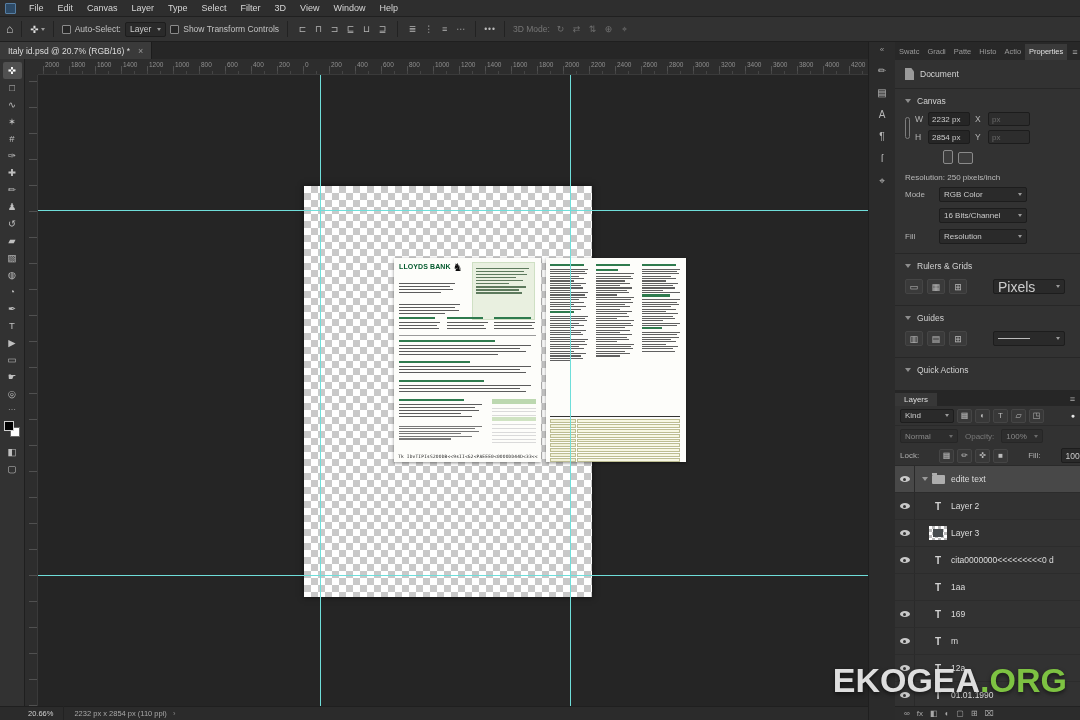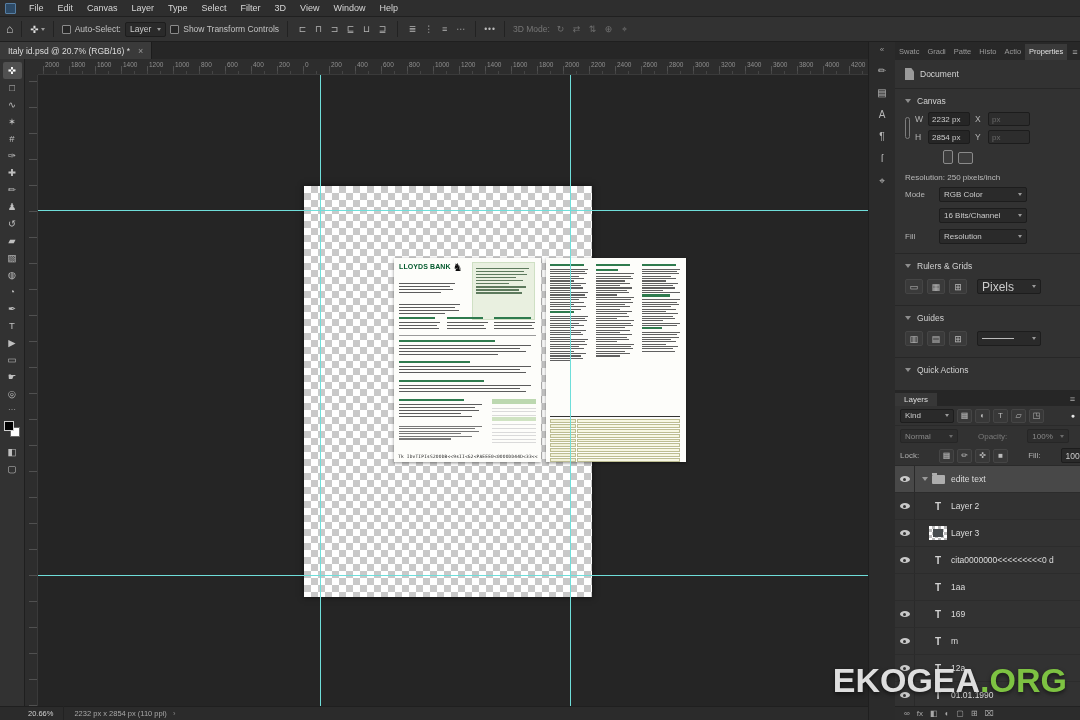--- a/index.html
+++ b/index.html
@@ -119,33 +119,33 @@
   .ob{width:15px;height:12px;border:1px solid #8a8a8a;border-radius:2px;background:#3c3c3c;}
   .ob.portrait{width:10px;height:14px;}
   .resline{padding:7px 10px 2px;color:#b9b9b9;font-size:8px;}
   .selrow{display:flex;align-items:center;padding:3px 10px;gap:6px;}
   .selrow label{width:28px;color:#b5b5b5;font-size:8px;}
   .selrow .dd{width:88px;justify-content:space-between;font-size:8px;}
   .sectdiv{height:1px;background:#272727;margin-top:6px;}
   .iconrow{display:flex;align-items:center;padding:5px 10px;}
   .ibtn{width:18px;height:15px;border:1px solid #454545;background:#3a3a3a;border-radius:2px;color:#bdbdbd;font-size:9px;display:inline-flex;align-items:center;justify-content:center;}
   .iconrow .igroup{gap:4px;}
-  .iconrow .dd{margin-left:10px;width:64px;justify-content:space-between;font-size:12px;}
+  .iconrow .dd{margin-left:26px;width:72px;justify-content:space-between;font-size:14px;}
   .lineval{width:32px;height:1px;background:#bbb;display:inline-block;}
 
   
   .lpanel{position:absolute;left:0;top:348px;width:100%;bottom:0;background:#323232;}
   .ltabrow{height:16px;background:#262626;display:flex;align-items:flex-end;}
   .ltab{background:#373737;color:#ddd;padding:2px 9px;font-size:8px;}
   .lmenu{margin-left:auto;color:#aaa;padding:0 5px 2px;font-size:9px;}
   .lfilter{display:flex;align-items:center;gap:3px;padding:3px 5px;height:20px;border-bottom:1px solid #2a2a2a;}
   .lfilter .dd{width:54px;justify-content:space-between;font-size:8px;height:14px;}
   .lico{width:15px;height:14px;border:1px solid #454545;background:#383838;color:#bbb;font-size:8px;display:inline-flex;align-items:center;justify-content:center;border-radius:2px;flex:none;}
   .fdot{margin-left:auto;color:#e8e8e8;font-size:7px;}
-  .lblend{display:flex;align-items:center;gap:20px;padding:3px 5px;height:20px;opacity:.55;}
+  .lblend{display:flex;align-items:center;gap:7px;padding:3px 5px;height:20px;opacity:.55;}
   .lblend .dd{width:58px;justify-content:space-between;font-size:8px;height:14px;}
   .ddsm{width:42px !important;}
   .llab{color:#b0b0b0;font-size:8px;white-space:nowrap;}
   .llock{display:flex;align-items:center;gap:20px;padding:3px 5px;height:20px;border-bottom:1px solid #2a2a2a;}
   .layerlist{position:absolute;left:0;top:76px;width:100%;height:240px;overflow:hidden;}
   .lrow{display:flex;align-items:center;height:27px;border-bottom:1px solid #2c2c2c;}
   .lrow.sel{background:#484848;}
   .eyebox{width:20px;height:100%;border-right:1px solid #2a2a2a;display:flex;align-items:center;justify-content:center;flex:none;}
   .eye{width:10px;height:6px;background:#c9c9c9;border-radius:50%;position:relative;}
   .eye::after{content:"";position:absolute;left:3.5px;top:1.5px;width:3px;height:3px;background:#333;border-radius:50%;}

